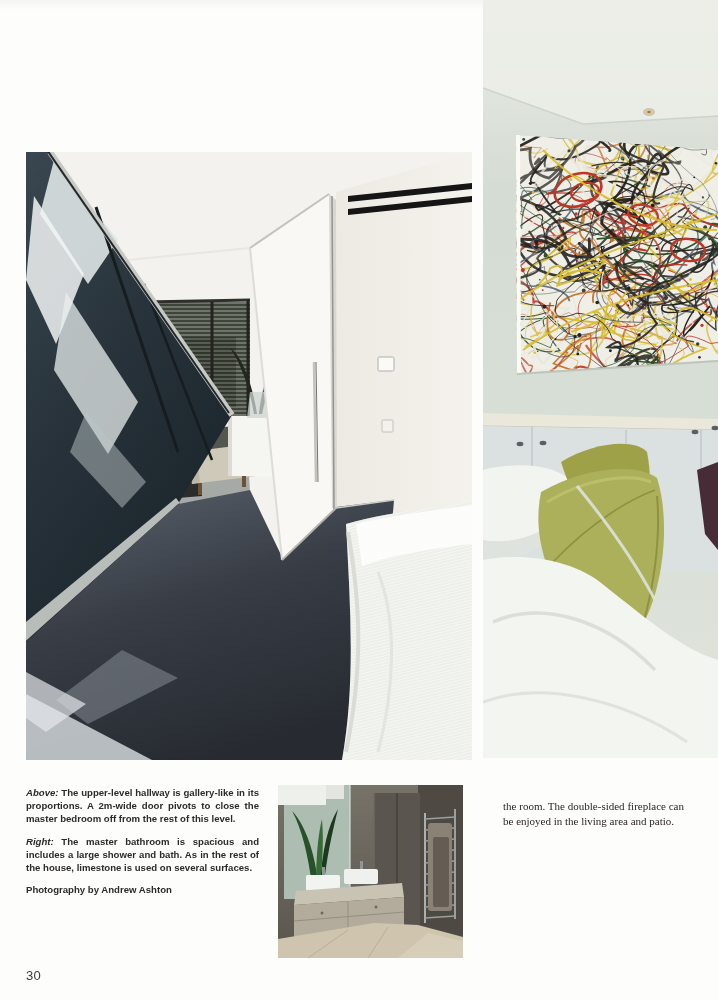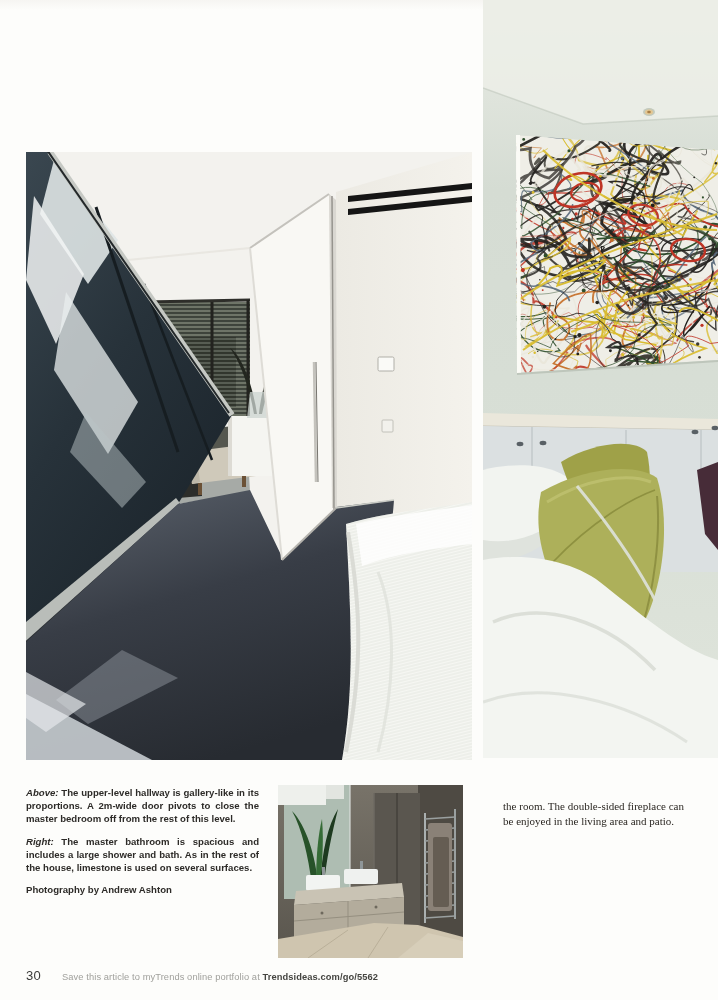--- a/index.html
+++ b/index.html
@@ -572,15 +572,14 @@
     <p><span class="lead">Above:</span><span> The upper-level hallway is gallery-like in its proportions. A 2m-wide door pivots to close the master bedroom off from the rest of this level.</span></p>
     <p><span class="lead">Right:</span><span> The master bathroom is spacious and includes a large shower and bath. As in the rest of the house, limestone is used on several surfaces.</span></p>
     <p class="credit">Photography by Andrew Ashton</p>
   </div>
 
   <div class="bodycol">
     <p>the room. The double-sided fireplace can be enjoyed in the living area and patio.</p>
   </div>
 
   <div class="pagenum">30</div>
-  <div class="footer"><span>Save this article to myTrends online portfolio at </span><span class="link">Trendsideas.com/go/5562</span></div>
 
 </div>
 
 </body></html>

